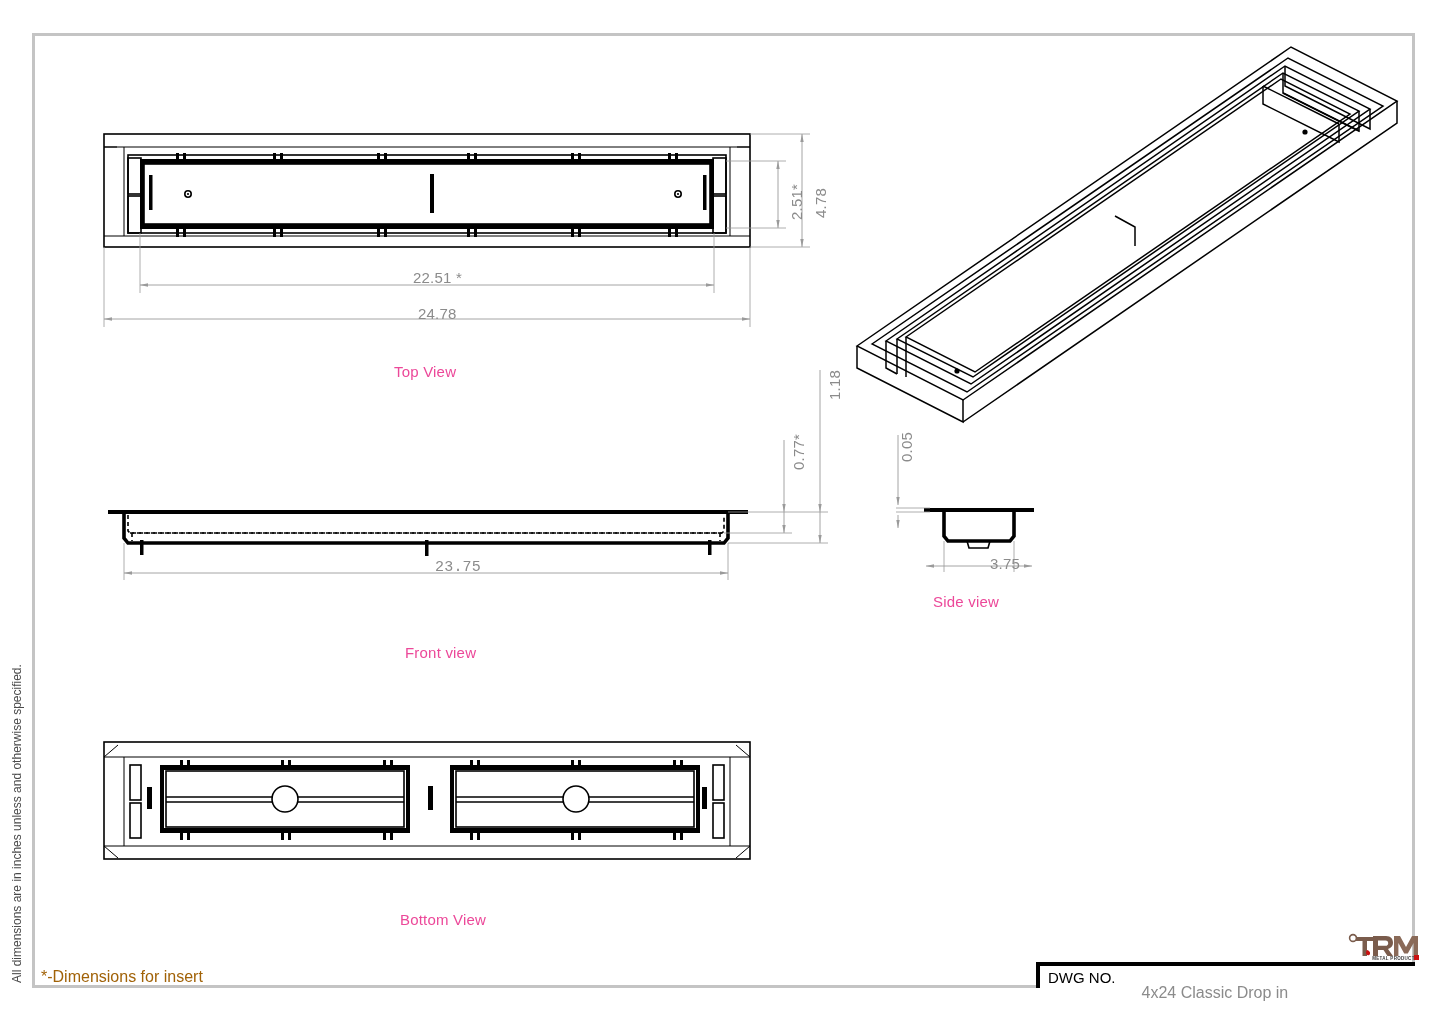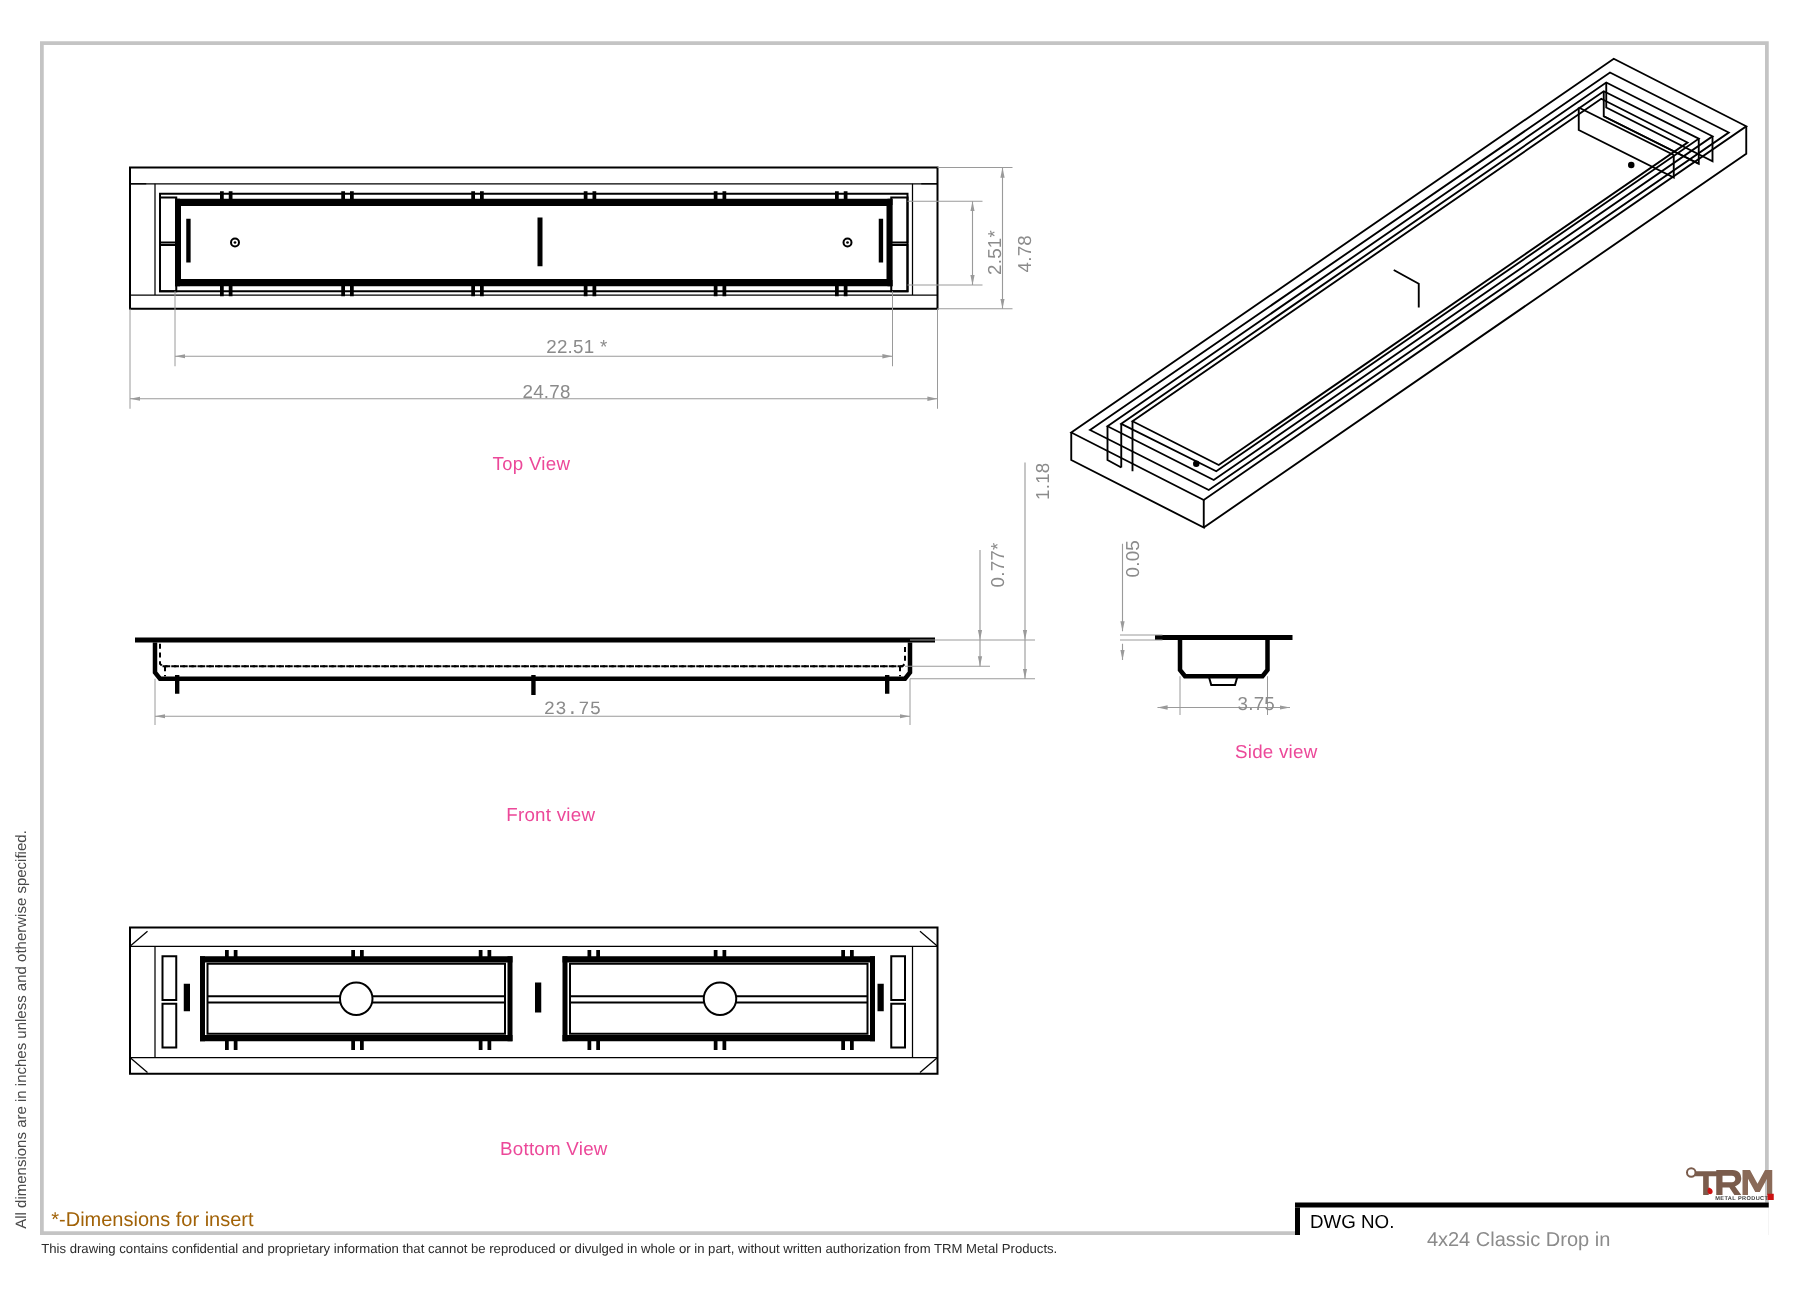--- a/index.html
+++ b/index.html
@@ -417,39 +417,38 @@
 
       <circle cx="1305,  " r="0" fill="none"></circle>
       <circle cx="1305" cy="132" r="2.6" fill="#000000"></circle>
       <circle cx="957" cy="371" r="2.6" fill="#000000"></circle>
     </g>
 
   </svg>
 
   <div class="view-label" style="left:394px; top:363px;">Top View</div>
   <div class="view-label" style="left:405px; top:612px;margin-top:32px;">Front view</div>
-  <div class="view-label" style="left:988px; top:593px;">Side view</div>
+  <div class="view-label" style="left:933px; top:593px;">Side view</div>
   <div class="view-label" style="left:400px; top:911px;">Bottom View</div>
 
   <div class="dim-label" style="left:418px; top:305px;">24.78</div>
-  <div class="dim-label" style="left:437px; top:269px;">22.51 *</div>
+  <div class="dim-label" style="left:413px; top:269px;">22.51 *</div>
   <div class="dim-label" style="left:435px; top:559px;font-family:Liberation Mono, monospace;">23.75</div>
   <div class="dim-label" style="left:990px; top:555px;">3.75</div>
 
   <div class="dim-label vert" style="left:812px; top:218px;">4.78</div>
   <div class="dim-label vert" style="left:788px; top:220px;">2.51*</div>
   <div class="dim-label vert" style="left:826px; top:400px;">1.18</div>
   <div class="dim-label vert" style="left:790px; top:470px;">0.77*</div>
   <div class="dim-label vert" style="left:898px; top:462px;">0.05</div>
 
   <div id="left-note">All dimensions are in inches unless and otherwise specified.</div>
 
   <div id="insert-note">*-Dimensions for insert</div>
 
-  <div id="confidential">This drawing contains confidential and proprietary information that cannot be reproduced or divulged in whole or in part, without written authorization from TRM Metal Products.</div>
 
   <div id="title-block">
     <div class="tb-accent"></div>
     <div id="dwg-no-label">DWG NO.</div>
     <div id="dwg-no-value">4x24 Classic Drop in</div>
   </div>
 
   <div id="logo">
     <svg width="70" height="30" viewBox="0 0 70 30" xmlns="http://www.w3.org/2000/svg">
 

